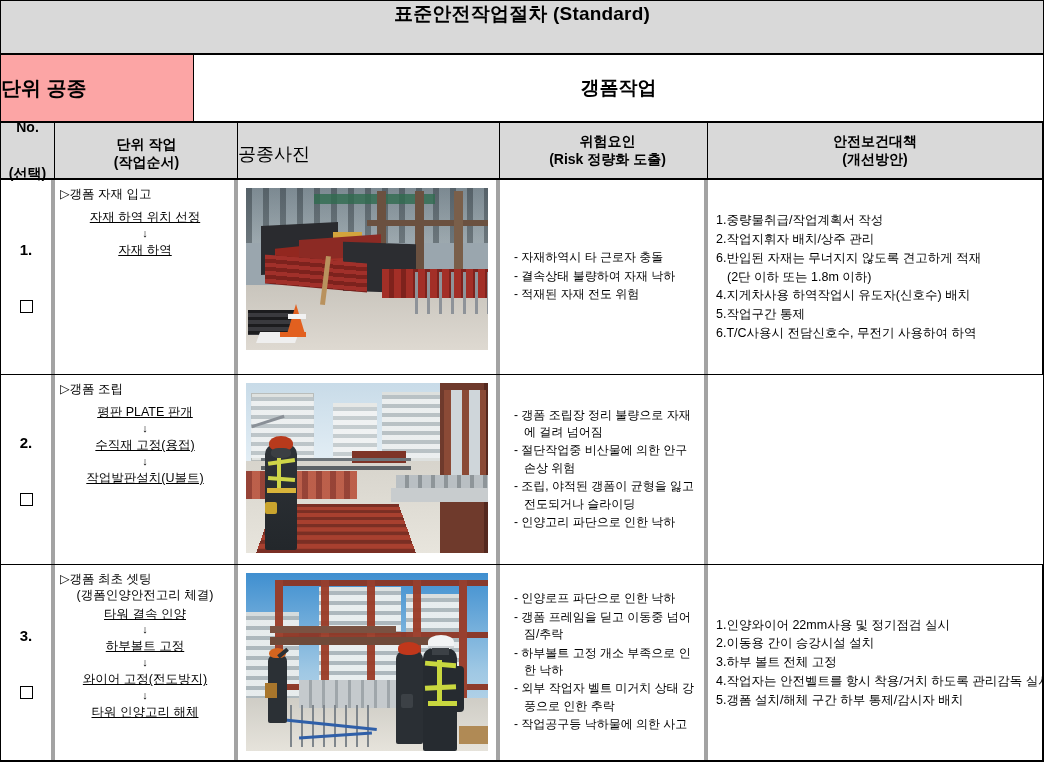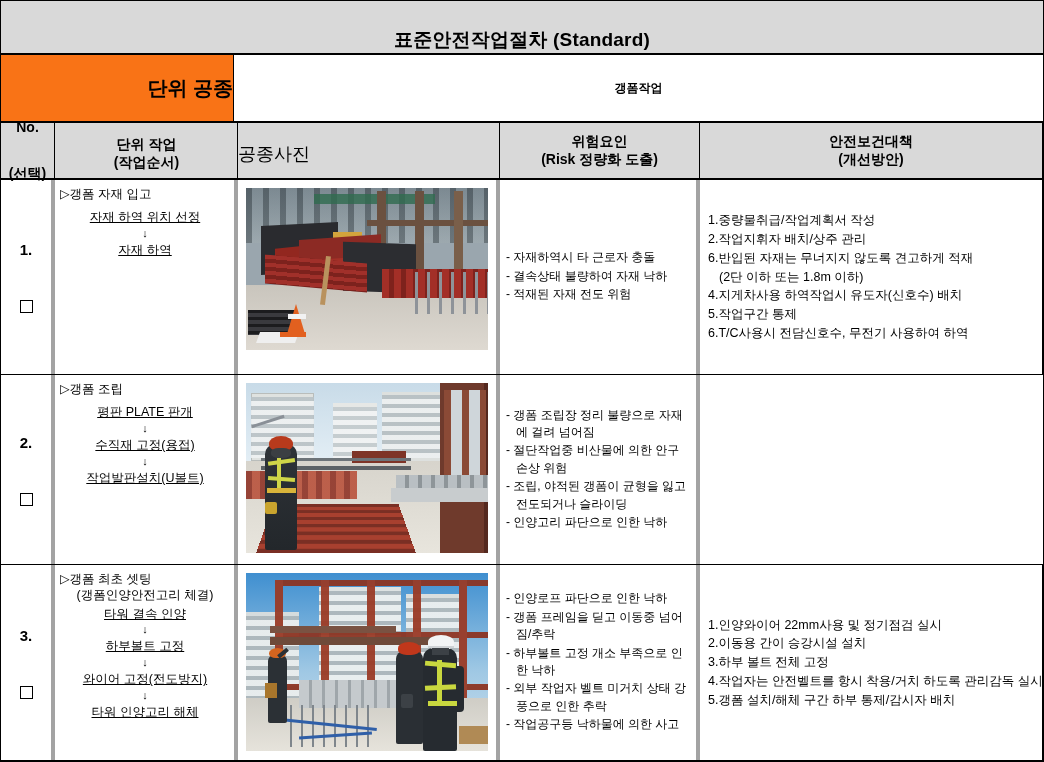--- a/index.html
+++ b/index.html
@@ -15,48 +15,48 @@
     border-right: 1px solid #000;
   }
 
   
   .title-band {
     height: 55px;
     background: #d9d9d9;
     border-top: 1px solid #000;
     border-bottom: 2px solid #000;
     border-left: 1px solid #000;
-    display: flex; align-items: flex-end; justify-content: center;
+    display: flex; align-items: flex-start; justify-content: center;
     flex: 0 0 55px;
   }
   .title-band .title-text {
     font-size: 19px; font-weight: bold; color: #000; letter-spacing: .2px;
   }
 
   
   .group-row {
     height: 68px;
     display: flex;
     flex: 0 0 68px;
     border-bottom: 2px solid #000;
   }
   .group-unit {
-    width: 234px;
-    background: #f97316;
+    width: 194px;
+    background: #fca5a5;
     border-left: 1px solid #000;
     border-right: 1px solid #000;
-    display: flex; align-items: center; justify-content: flex-end;
+    display: flex; align-items: center; justify-content: flex-start;
   }
   .group-unit span { font-size: 20px; font-weight: bold; }
   .group-work {
     flex: 1;
     background: #ffffff;
     display: flex; align-items: center; justify-content: center;
   }
-  .group-work span { font-size: 12px; font-weight: bold; }
+  .group-work span { font-size: 19px; font-weight: bold; }
 
   
   .col-head {
     height: 57px;
     display: flex;
     flex: 0 0 57px;
     background: #d9d9d9;
     border-bottom: 2px solid #000;
   }
   .col-head .cell {
@@ -128,21 +128,21 @@
     width: 242px; height: 162px;
     position: relative; overflow: hidden;
     background: #9aa6ae;
   }
   .row:nth-child(2) .photo { height: 170px; }
   .row:nth-child(3) .photo { height: 178px; }
 
   
   .cell.c-risk {
     padding: 0 6px;
-    display: flex; align-items: center;
+    display: flex; align-items: center; margin-left: 8px;
   }
   .risk-list { width: 100%; }
   .risk-list li {
     list-style: none;
     font-size: 12px; line-height: 1.45; color: #000;
     padding-left: 10px; text-indent: -10px;
     margin-bottom: 1px;
   }
 
   

